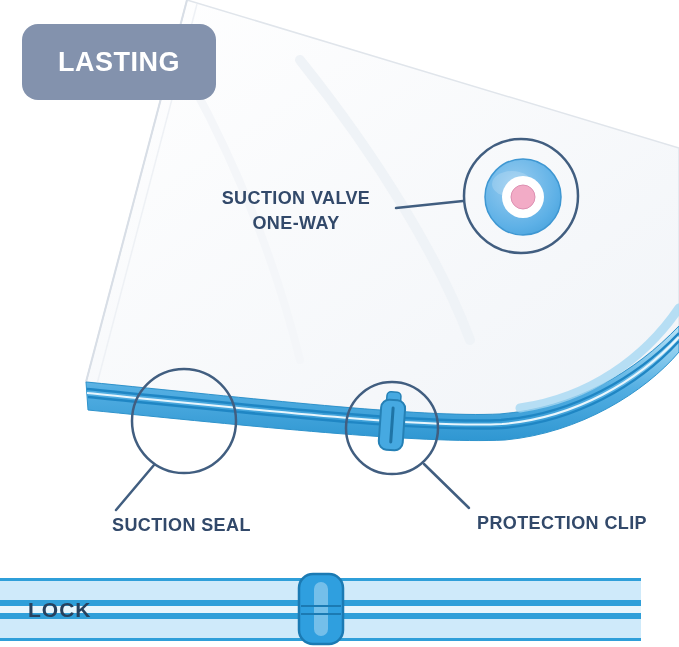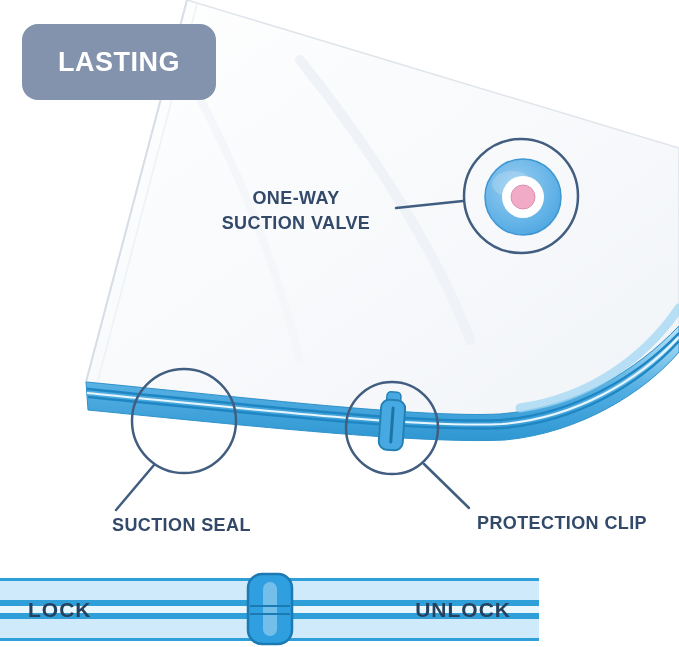--- a/index.html
+++ b/index.html
@@ -14,21 +14,21 @@
     display:flex;flex-direction:column;align-items:center;justify-content:center;
     font-weight:700;font-size:27px;line-height:33px;letter-spacing:.5px;
   }
   .callout-label{
     position:absolute;font-weight:700;font-size:18px;color:#32496a;letter-spacing:.4px;
   }
   .valve-label{left:196px;top:186px;width:200px;text-align:center;line-height:25px;}
   .seal-label{left:112px;top:515px;}
   .clip-label{left:477px;top:513px;}
   .bottom-bar{
-    position:absolute;left:0;top:578px;width:539px;height:63px;box-sizing:border-box;
+    position:absolute;left:0;top:578px;width:641px;height:63px;box-sizing:border-box;
     display:flex;justify-content:space-between;align-items:center;padding:0 28px;
     background:linear-gradient(to bottom,
       #2f9fd9 0,#2f9fd9 3px,
       #cfeafa 3px,#cfeafa 22px,
       #2f9fd9 22px,#2f9fd9 28px,
       #e7f5fc 28px,#e7f5fc 35px,
       #2f9fd9 35px,#2f9fd9 41px,
       #cfeafa 41px,#cfeafa 60px,
       #2f9fd9 60px,#2f9fd9 63px);
   }
@@ -94,29 +94,28 @@
       <circle cx="392" cy="428" r="46"></circle>
       <line x1="424" y1="464" x2="469" y2="508"></line>
     </g>
   </svg>
 
   <div class="badge">
     <span>LASTING</span>
   </div>
 
   <div class="callout-label valve-label">
+    <div>SUCTION VALVE</div>
     <div>ONE-WAY</div>
-    <div>SUCTION VALVE</div>
   </div>
   <div class="callout-label seal-label">SUCTION SEAL</div>
   <div class="callout-label clip-label">PROTECTION CLIP</div>
 
   <div class="bottom-bar">
     <span class="bar-label">LOCK</span>
-    <span class="bar-label">UNLOCK</span>
     <svg class="bar-clip" width="54" height="78" viewBox="0 0 54 78">
       <rect x="5" y="4" width="44" height="70" rx="14" fill="#2f9fdf" stroke="#1b7ab3" stroke-width="2.5"></rect>
       <rect x="20" y="12" width="14" height="54" rx="7" fill="#8ccaee" opacity="0.75"></rect>
       <line x1="7" y1="36" x2="47" y2="36" stroke="#1b7ab3" stroke-width="2"></line>
       <line x1="7" y1="44" x2="47" y2="44" stroke="#1b7ab3" stroke-width="2"></line>
     </svg>
   </div>
 
 </div>
 

